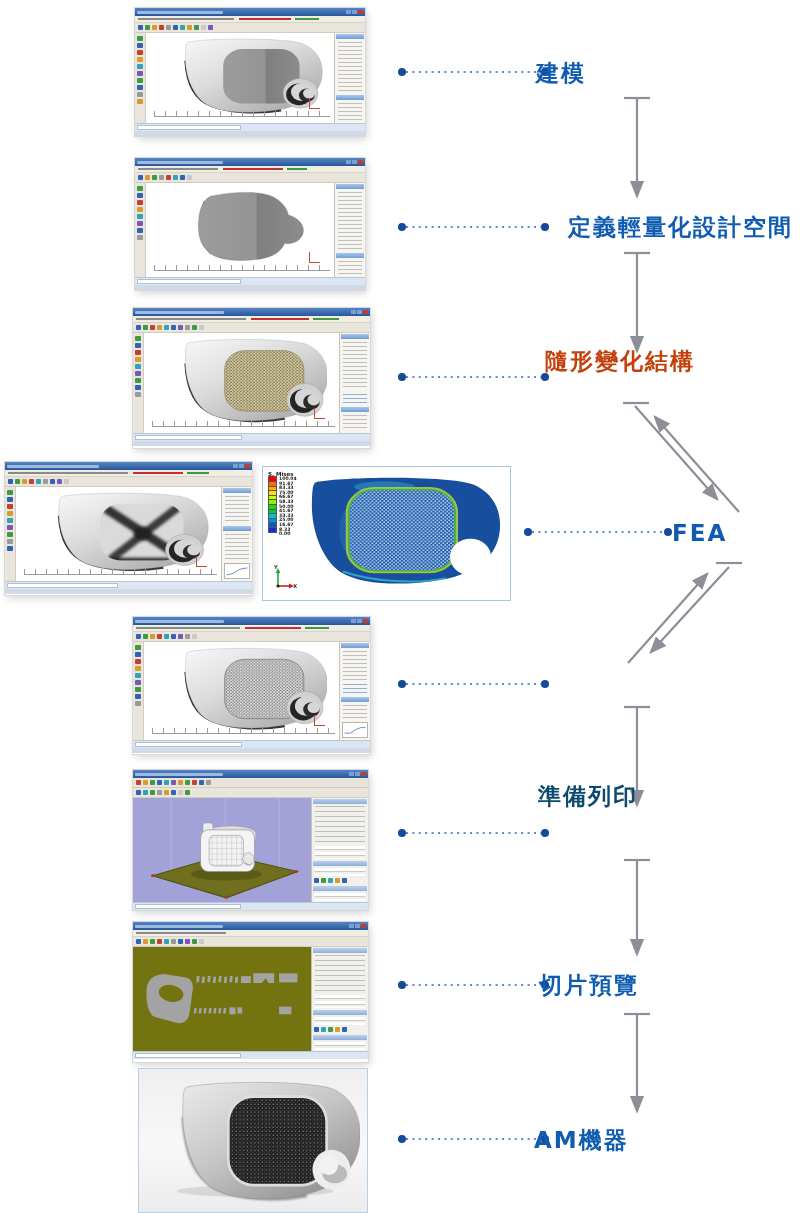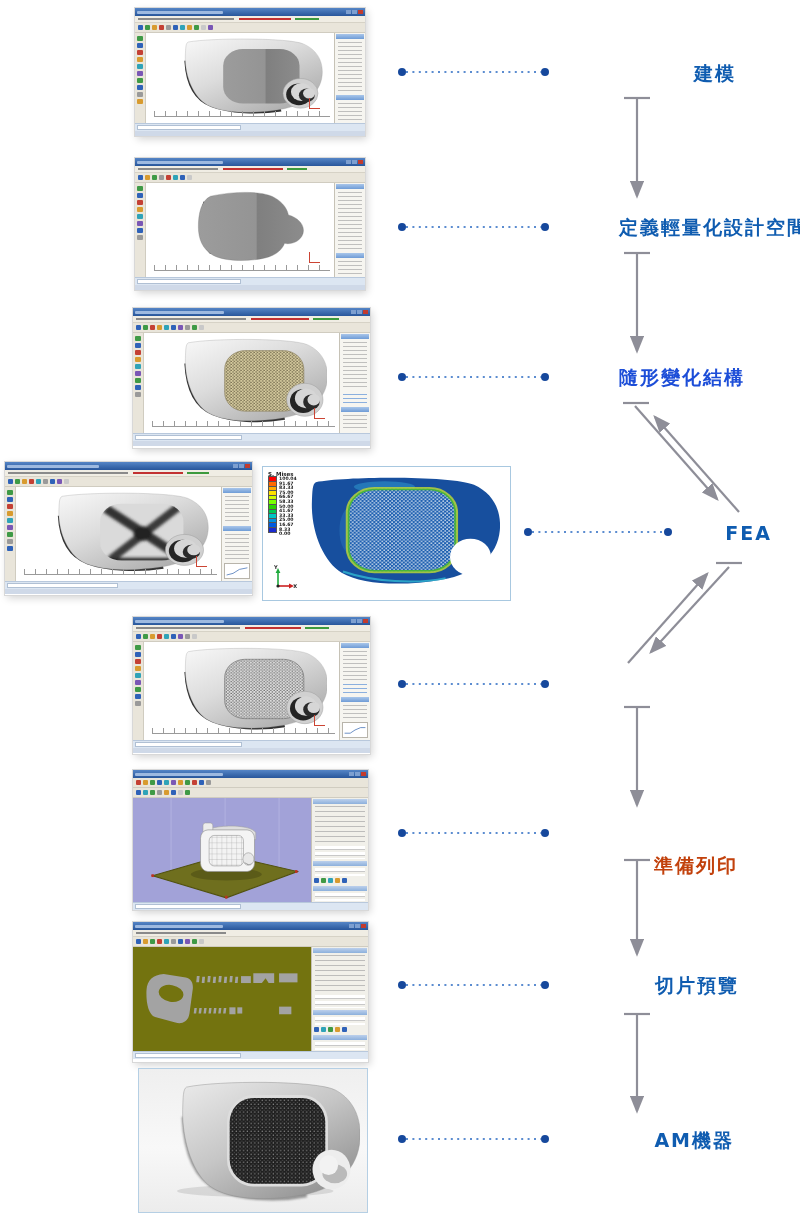--- a/index.html
+++ b/index.html
@@ -1,21 +1,21 @@
 <!DOCTYPE html>
 <html><head>
 <meta charset="utf-8">
 <style>
   html,body{margin:0;padding:0;background:#ffffff;}
   .canvas{position:relative;width:800px;height:1213px;background:#fff;overflow:hidden;
           font-family:"DejaVu Sans","Liberation Sans",sans-serif;}
 
   
-  .step-label{position:absolute;color:#0f5cb0;font-size:19px;font-weight:600;
-              letter-spacing:2px;text-align:right;line-height:28px;white-space:nowrap;}
+  .step-label{position:absolute;color:#0f5cb0;font-size:23px;font-weight:600;
+              letter-spacing:2px;text-align:left;line-height:28px;white-space:nowrap;}
 
   
   .overlay{position:absolute;left:0;top:0;width:800px;height:1213px;pointer-events:none;}
 
   
   .win{position:absolute;background:#fff;box-shadow:0 0 0 1px #d8d8d8,2px 3px 8px rgba(0,0,0,.18);}
   .tbar{height:8px;background:linear-gradient(#5585c6,#28569b);display:flex;align-items:center;justify-content:space-between;padding:0 2px;}
   .tbar .ttl{width:38%;height:3px;background:#9db9e0;border-radius:1px;}
   .tbtns{display:flex;gap:1px;}
   .tbtns i{width:5px;height:4px;background:#7d9fd0;display:block;}
@@ -765,19 +765,19 @@
       <line x1="635" y1="406" x2="717" y2="499" marker-end="url(#ah)"></line>
       <line x1="739" y1="512" x2="655" y2="417" marker-end="url(#ah)"></line>
       <line x1="716" y1="563" x2="742" y2="563"></line>
       <line x1="729" y1="567" x2="651" y2="652" marker-end="url(#ah)"></line>
       <line x1="628" y1="663" x2="707" y2="574" marker-end="url(#ah)"></line>
     </g>
   </svg>
 
   <div class="step-label" style="left: 536px; top: 59px; width: 200px; color: rgb(15, 92, 176);">建模</div>
   <div class="step-label" style="left: 568px; top: 213px; width: 240px; color: rgb(15, 92, 176);">定義輕量化設計空間</div>
-  <div class="step-label" style="left: 545px; top: 363px; width: 200px; color: #1d4ed8;">隨形變化結構</div>
+  <div class="step-label" style="left: 545px; top: 347px; width: 200px; color: #c2410c;">隨形變化結構</div>
   <div class="step-label" style="left: 672px; top: 519px; width: 100px; color: rgb(15, 92, 176);">FEA</div>
-  <div class="step-label" style="left: 538px; top: 851px; width: 200px; color: #c2410c;">準備列印</div>
+  <div class="step-label" style="left: 538px; top: 782px; width: 200px; color: #0c4a6e;">準備列印</div>
   <div class="step-label" style="left: 539px; top: 971px; width: 200px; color: rgb(15, 92, 176);">切片預覽</div>
   <div class="step-label" style="left: 534px; top: 1126px; width: 200px; color: rgb(15, 92, 176);">AM機器</div>
 
 </div>
 
 </body></html>

